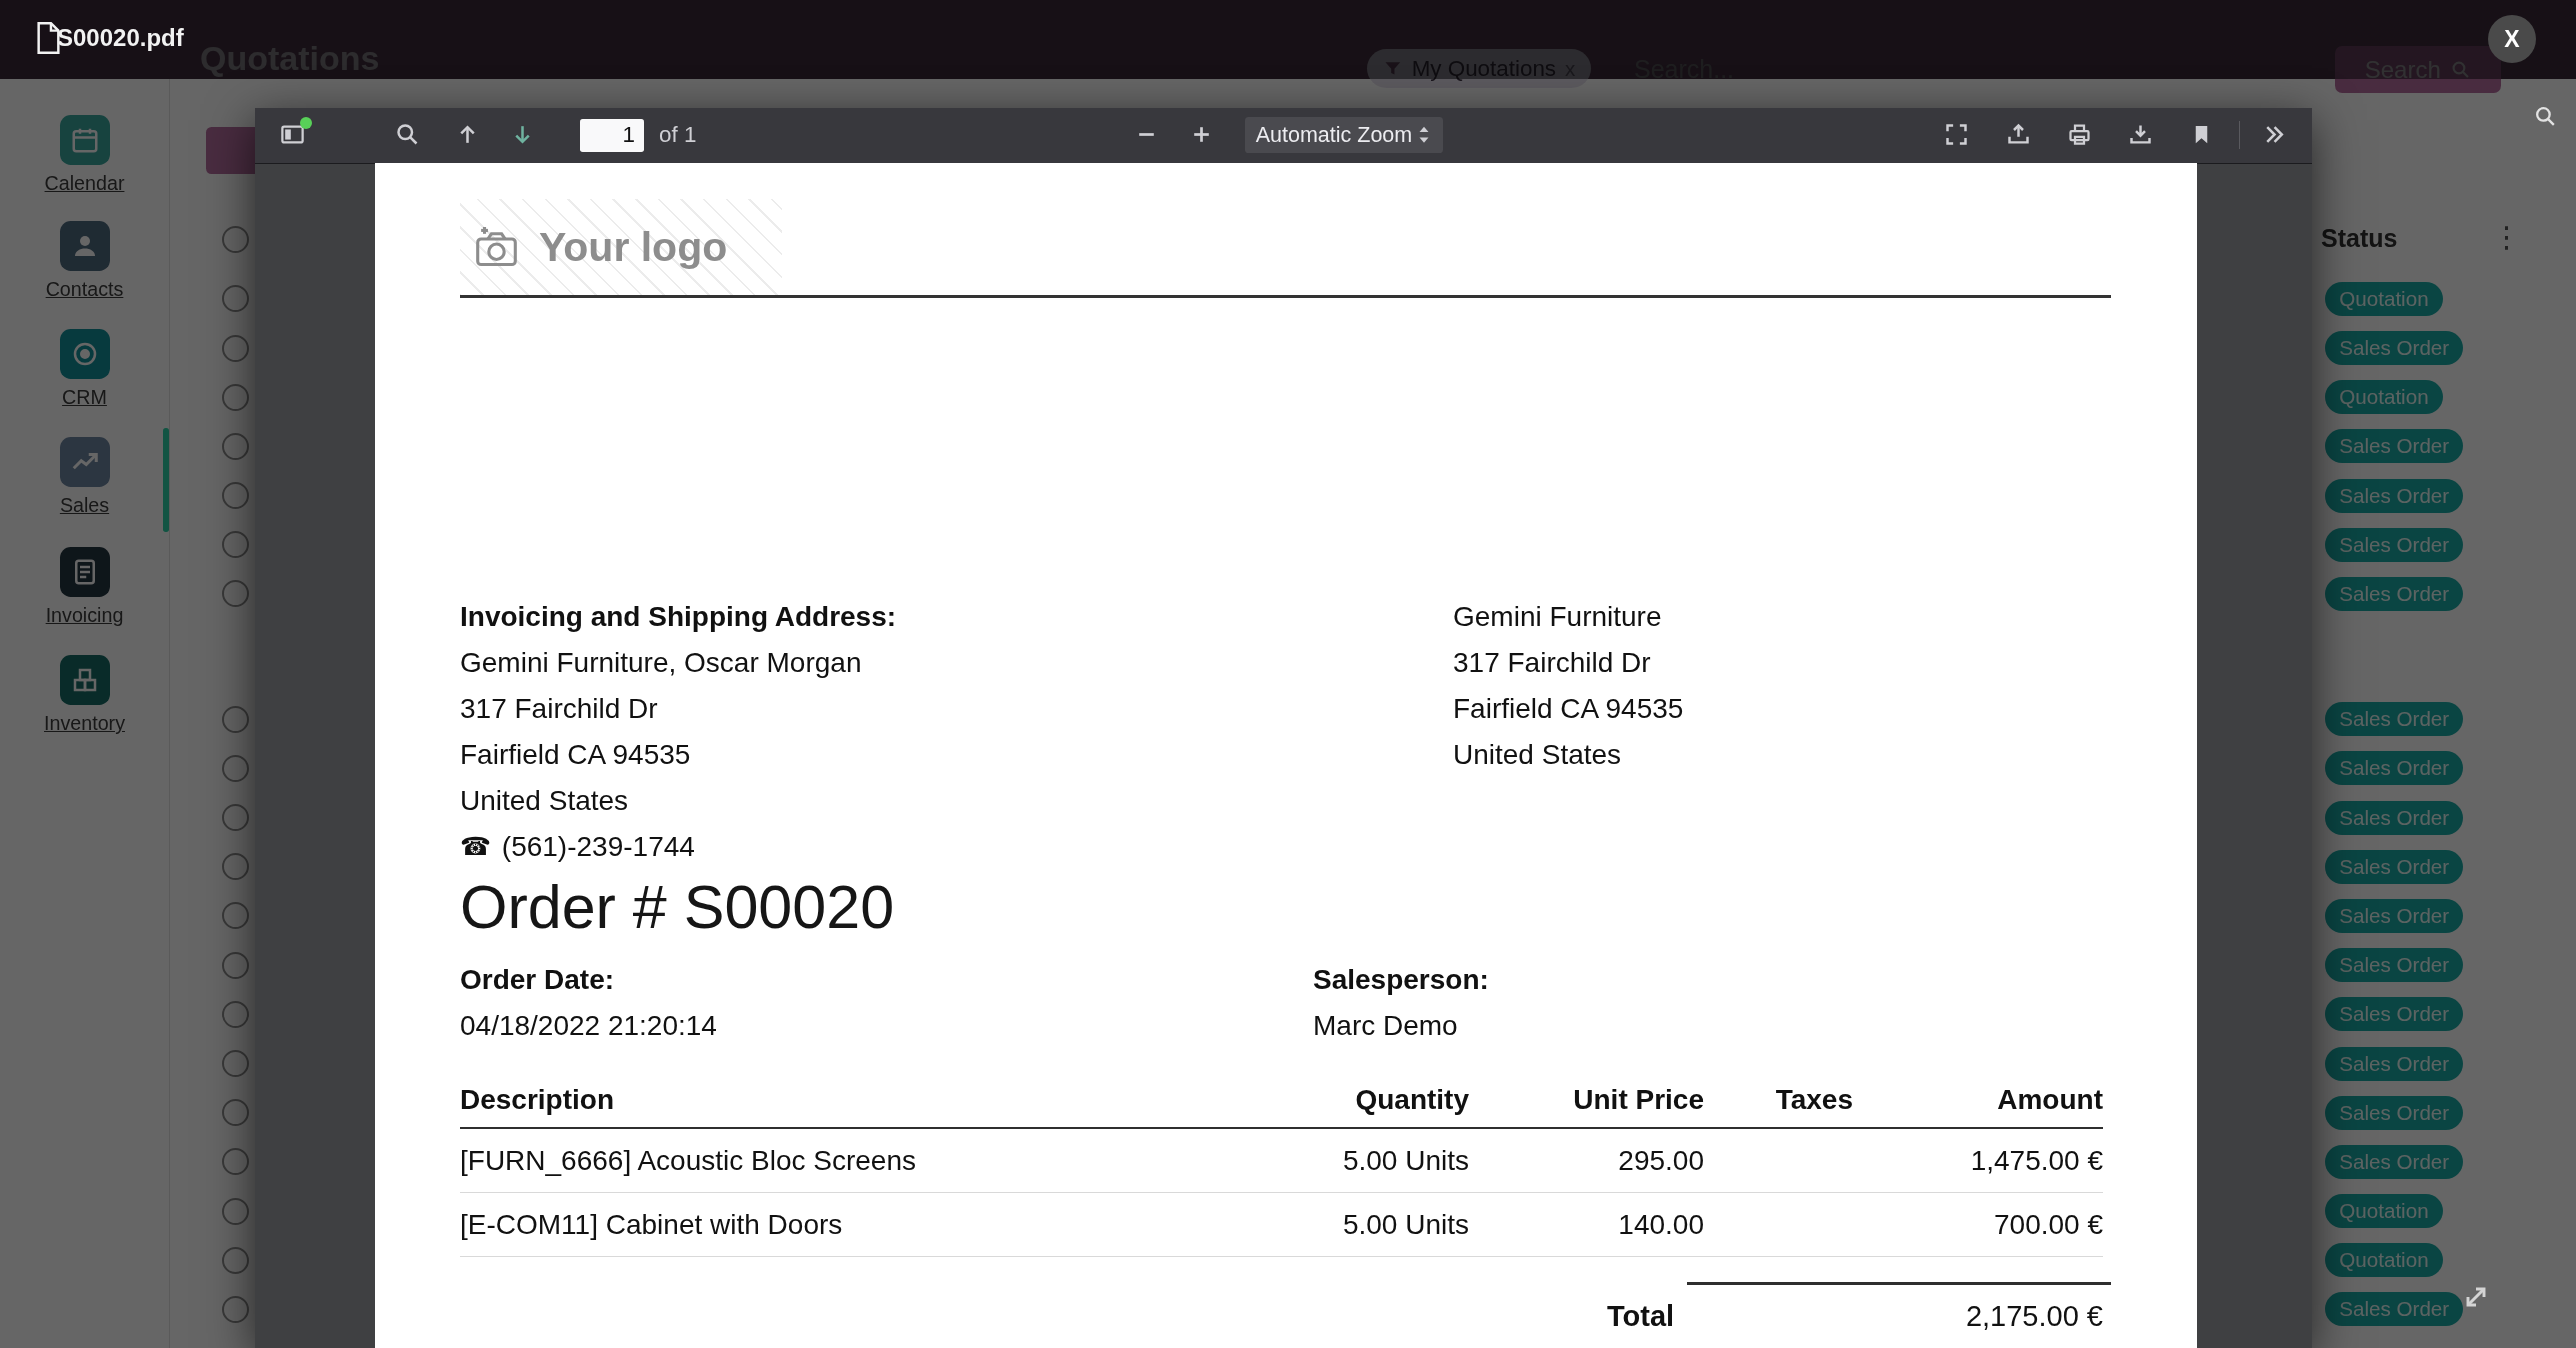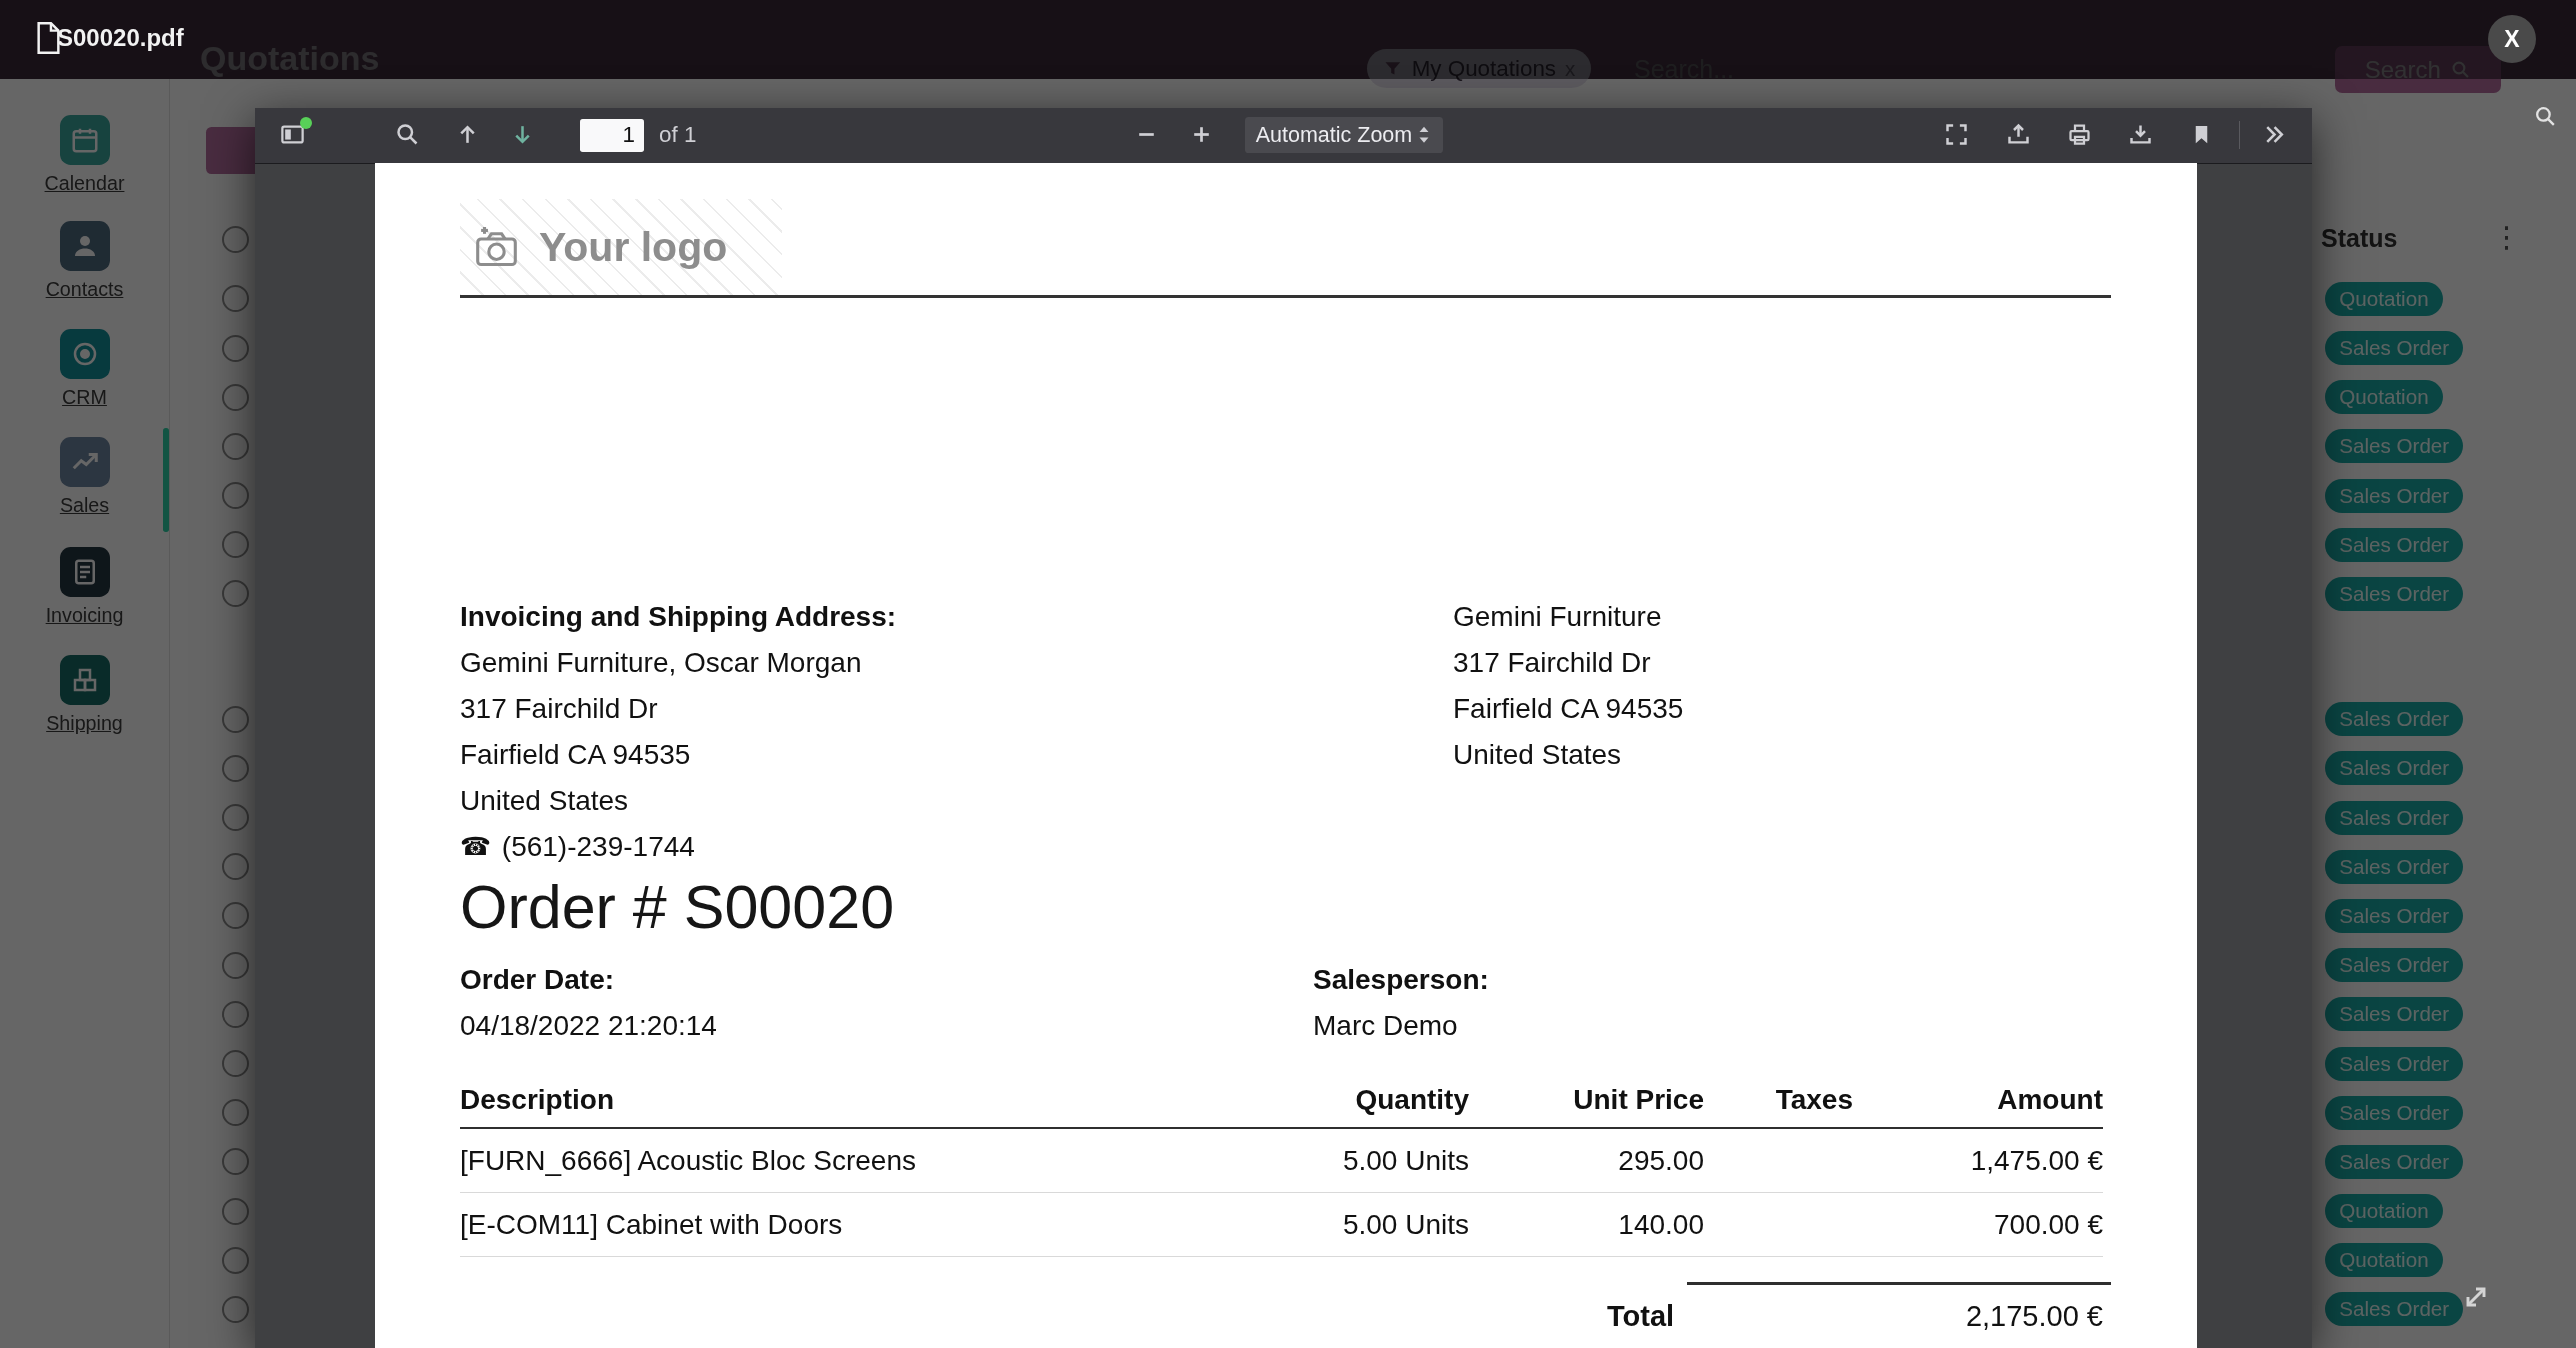--- a/index.html
+++ b/index.html
@@ -152,21 +152,21 @@
         <div class="sb-label">Invoicing</div>
       </div>
       <div class="sb-item" style="top:576px;">
         <div class="sb-tile" style="background:#176D66;">
           <svg width="30" height="30" viewBox="0 0 24 24" fill="none" stroke="#fff" stroke-width="2">
               <rect x="4" y="12" width="8" height="8"></rect>
               <rect x="12" y="12" width="8" height="8"></rect>
               <rect x="8" y="4" width="8" height="8"></rect>
             </svg>
         </div>
-        <div class="sb-label">Shipping</div>
+        <div class="sb-label">Inventory</div>
       </div>
     </div>
 
     <button class="create-btn">Create</button>
 
     <div class="filter-pill">
       <svg width="19.7" height="19.7" viewBox="0 0 24 24" fill="#7A5271">
           <path d="M3 4h18l-7 8v7l-4-2v-5z"></path>
         </svg>
       <span class="pill-label">My Quotations</span>

